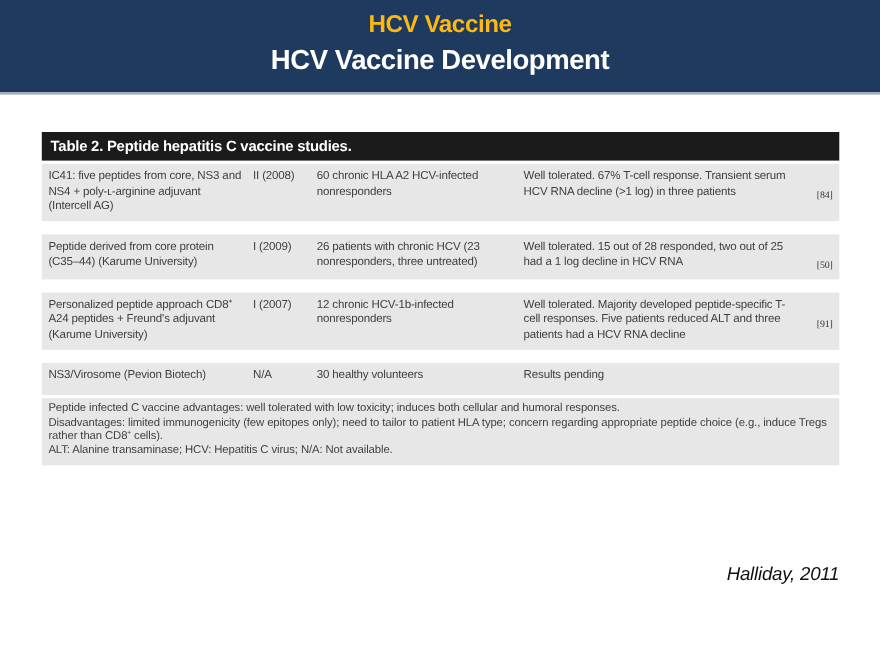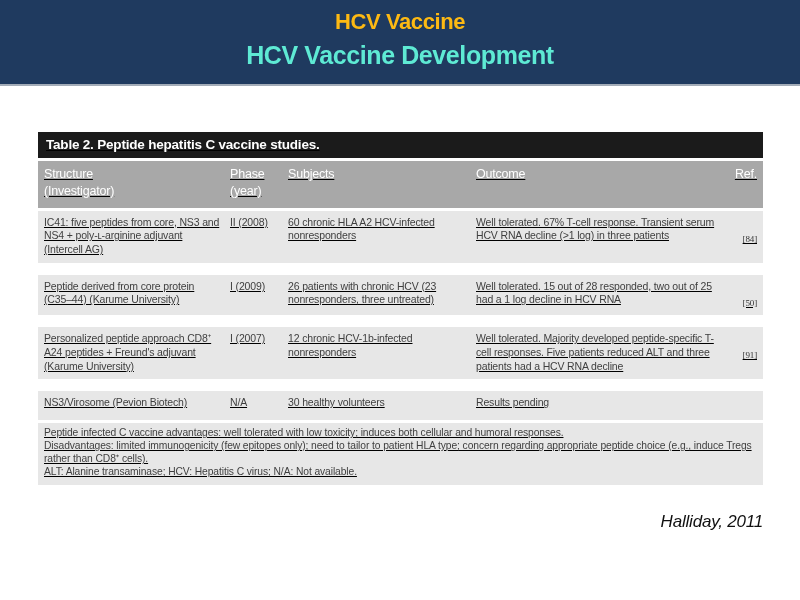--- a/index.html
+++ b/index.html
@@ -14,28 +14,28 @@
   
   .header-band{
     height:84px;background:var(--navy,#1F3A5F);
     text-align:center;box-sizing:border-box;padding-top:7px;
   }
   .slide-title{
     color:var(--gold,#FDB913);font-size:22px;font-weight:bold;
     letter-spacing:-0.4px;line-height:30px;
   }
   .slide-subtitle{
-    color:#5eead4;font-size:25px;font-weight:bold;
+    color:#ffffff;font-size:25px;font-weight:bold;
     letter-spacing:-0.4px;line-height:36px;
   }
   .band-edge{height:2px;background:var(--edge,#A3ACB8);}
 
   
   .table-wrap{
-    position:absolute;left:38px;top:132px;width:725px;text-decoration:underline;
+    position:absolute;left:38px;top:120px;width:725px;
   }
   .tcaption{
     background:var(--captionbg,#1B1B1B);color:#fff;
     font-size:13.5px;font-weight:bold;letter-spacing:-0.2px;
     height:26px;line-height:26px;padding-left:8px;
     box-sizing:border-box;margin-bottom:3px;
   }
   .tgrid{
     display:grid;
     grid-template-columns:186px 58px 188px 248px 1fr;
@@ -82,29 +82,20 @@
   <header class="header-band">
     <div class="slide-title">HCV Vaccine</div>
     <div class="slide-subtitle">HCV Vaccine Development</div>
   </header>
   <div class="band-edge"></div>
 
   <section class="table-wrap">
 
     <div class="tcaption">Table 2. Peptide hepatitis C vaccine studies.</div>
 
-    <div class="thead tgrid">
-      <div class="hcell">Structure
-(Investigator)</div>
-      <div class="hcell">Phase
-(year)</div>
-      <div class="hcell">Subjects</div>
-      <div class="hcell">Outcome</div>
-      <div class="hcell ref-h">Ref.</div>
-    </div>
 
     <div class="tbody">
 
       <div class="trow tgrid">
         <div class="cell">IC41: five peptides from core, NS3 and NS4 + poly-ʟ-arginine adjuvant (Intercell AG)</div>
         <div class="cell">II (2008)</div>
         <div class="cell">60 chronic HLA A2 HCV-infected nonresponders</div>
         <div class="cell">Well tolerated. 67% T-cell response. Transient serum HCV RNA decline (&gt;1 log) in three patients</div>
         <div class="cell cell-ref">[84]</div>
       </div>

